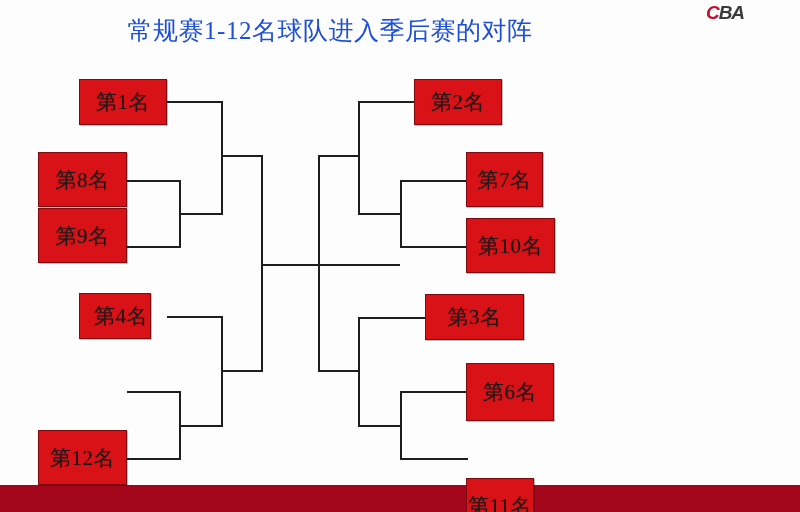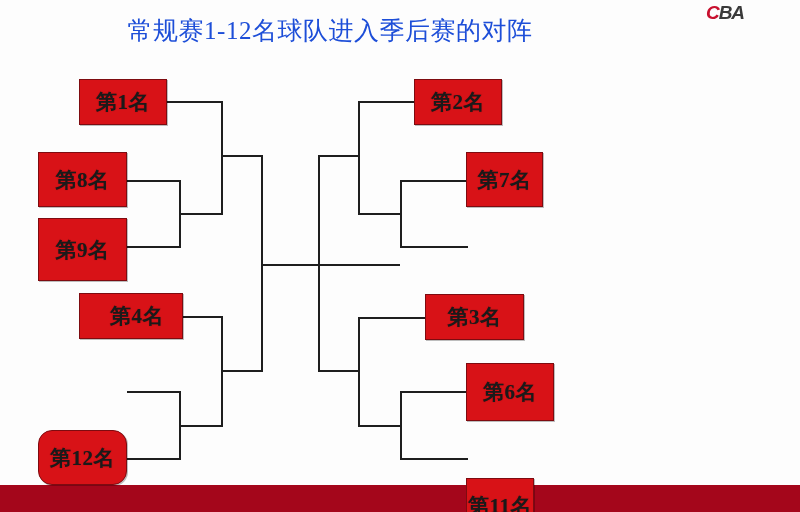--- a/index.html
+++ b/index.html
@@ -69,21 +69,20 @@
     display: flex;
     align-items: center;
     justify-content: center;
     color: #1a1a1a;
     font-size: 21px;
     font-family: "Liberation Serif", "DejaVu Serif", serif;
     letter-spacing: 0.5px;
     text-shadow: 0 0 1px rgba(0,0,0,0.35);
     box-shadow: 1px 1px 0 rgba(0,0,0,0.25);
     z-index: 3;
-    font-weight: bold;
   }
 
   
   .ln {
     position: absolute;
     background: #1e1e1e;
     z-index: 1;
   }
   .ln.h { height: 2px; }
   .ln.v { width: 2px; }
@@ -145,36 +144,39 @@
   <div class="ln h" style="left:318px; top:370px; width:42px;"></div>
 
   <div class="ln v" style="left:318px; top:155px; height:217px;"></div>
 
   <div class="seed" style="left:79px; top:79px; width:88px; height:46px;">
     <span>第1名</span>
   </div>
   <div class="seed" style="left:38px; top:152px; width:89px; height:55px;">
     <span>第8名</span>
   </div>
-  <div class="seed" style="left:38px; top:218px; width:89px; height:63px;">
+  <div class="seed" style="left:38px; top:208px; width:89px; height:55px;">
     <span>第9名</span>
   </div>
 
-  <div class="seed" style="left:79px; top:293px; width:104px; height:46px;padding-left:12px;">
+  <div class="seed" style="left:79px; top:293px; width:72px; height:46px;padding-left:12px;">
     <span>第4名</span>
   </div>
-  <div class="seed" style="left:38px; top:430px; width:89px; height:55px;border-radius:14px;">
+  <div class="seed" style="left:38px; top:430px; width:89px; height:55px;">
     <span>第12名</span>
   </div>
 
   <div class="seed" style="left:414px; top:79px; width:88px; height:46px;">
     <span>第2名</span>
   </div>
   <div class="seed" style="left:466px; top:152px; width:77px; height:55px;">
     <span>第7名</span>
+  </div>
+  <div class="seed" style="left:466px; top:218px; width:89px; height:55px;">
+    <span>第10名</span>
   </div>
 
   <div class="seed" style="left:425px; top:294px; width:99px; height:46px;">
     <span>第3名</span>
   </div>
   <div class="seed" style="left:466px; top:363px; width:88px; height:58px;">
     <span>第6名</span>
   </div>
   <div class="seed" style="left:466px; top:430px; width:68px; height:55px;margin-top:48px;">
     <span>第11名</span>

